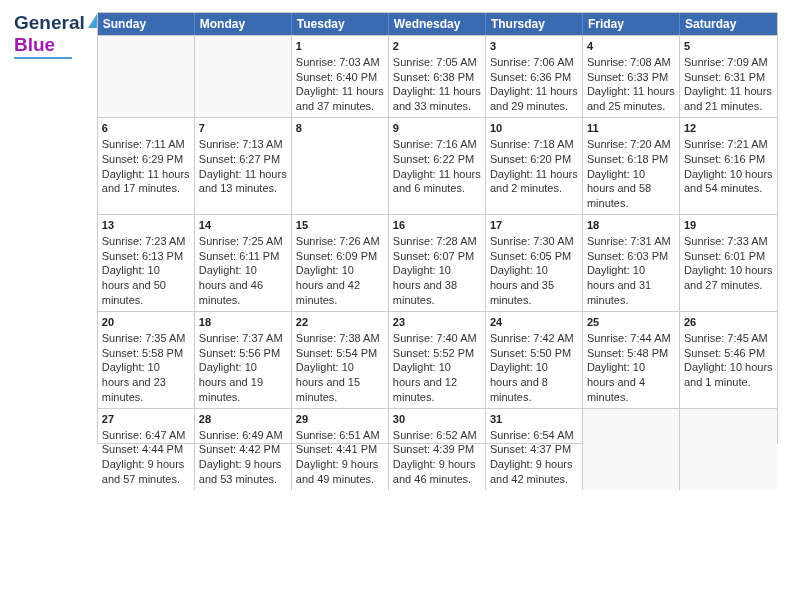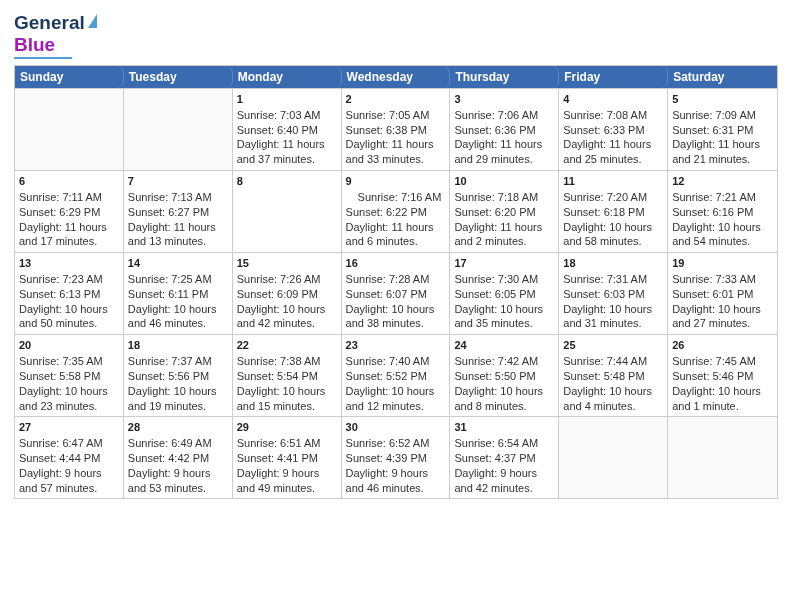--- a/index.html
+++ b/index.html
@@ -8,21 +8,21 @@
       height: 612px;
       font-family: Arial, sans-serif;
       background: #fff;
       overflow: hidden;
     }
     .page {
       width: 792px;
       height: 456px;
       padding: 12px 14px;
       display: flex;
-      flex-direction: column;
+      flex-direction: row;
     }
     .header {
       display: flex;
       justify-content: space-between;
       align-items: flex-start;
       margin-bottom: 6px;
     }
     .logo {
       display: flex;
       flex-direction: column;
@@ -52,21 +52,20 @@
       grid-template-columns: repeat(7, 1fr);
       background: #3a6ab0;
     }
     .cal-header-cell {
       color: #fff;
       font-size: 12px;
       font-weight: bold;
       padding: 4px 5px;
       text-align: left;
       border-right: 1px solid #5588cc;
-      border-radius: 7px;
     }
     .cal-header-cell:last-child { border-right: none; }
     .cal-body {
       flex: 1;
       display: flex;
       flex-direction: column;
     }
     .cal-row {
       display: grid;
       grid-template-columns: repeat(7, 1fr);
@@ -113,22 +112,22 @@
     <div class="title-block">
       <div class="month-title"></div>
       <div class="location"></div>
     </div>
   </div>
 
   <div class="calendar">
     <div class="cal-header">
 
     <div class="cal-header-cell">Sunday</div>
+        <div class="cal-header-cell">Monday</div>
         <div class="cal-header-cell">Tuesday</div>
-        <div class="cal-header-cell">Monday</div>
         <div class="cal-header-cell">Wednesday</div>
         <div class="cal-header-cell">Thursday</div>
         <div class="cal-header-cell">Friday</div>
         <div class="cal-header-cell">Saturday</div>
       </div>
     <div class="cal-body">
 
     <div class="cal-row">
           <div class="cal-cell empty"></div>
           <div class="cal-cell empty"></div>
@@ -149,21 +148,21 @@
 Daylight: 11 hours and 21 minutes.</span></div>
         </div>
         <div class="cal-row">
           <div class="cal-cell"><span class="day-num">6</span><span class="cell-text" style="white-space: pre-line;">Sunrise: 7:11 AM
 Sunset: 6:29 PM
 Daylight: 11 hours and 17 minutes.</span></div>
           <div class="cal-cell"><span class="day-num">7</span><span class="cell-text" style="white-space: pre-line;">Sunrise: 7:13 AM
 Sunset: 6:27 PM
 Daylight: 11 hours and 13 minutes.</span></div>
           <div class="cal-cell"><span class="day-num">8</span></div>
-          <div class="cal-cell"><span class="day-num">9</span><span class="cell-text" style="white-space: pre-line; margin-left: 12px;">Sunrise: 7:16 AM
+          <div class="cal-cell"><span class="day-num">9</span><span class="cell-text" style="white-space: pre-line;">Sunrise: 7:16 AM
 Sunset: 6:22 PM
 Daylight: 11 hours and 6 minutes.</span></div>
           <div class="cal-cell"><span class="day-num">10</span><span class="cell-text" style="white-space: pre-line;">Sunrise: 7:18 AM
 Sunset: 6:20 PM
 Daylight: 11 hours and 2 minutes.</span></div>
           <div class="cal-cell"><span class="day-num">11</span><span class="cell-text" style="white-space: pre-line;">Sunrise: 7:20 AM
 Sunset: 6:18 PM
 Daylight: 10 hours and 58 minutes.</span></div>
           <div class="cal-cell"><span class="day-num">12</span><span class="cell-text" style="white-space: pre-line;">Sunrise: 7:21 AM
 Sunset: 6:16 PM

